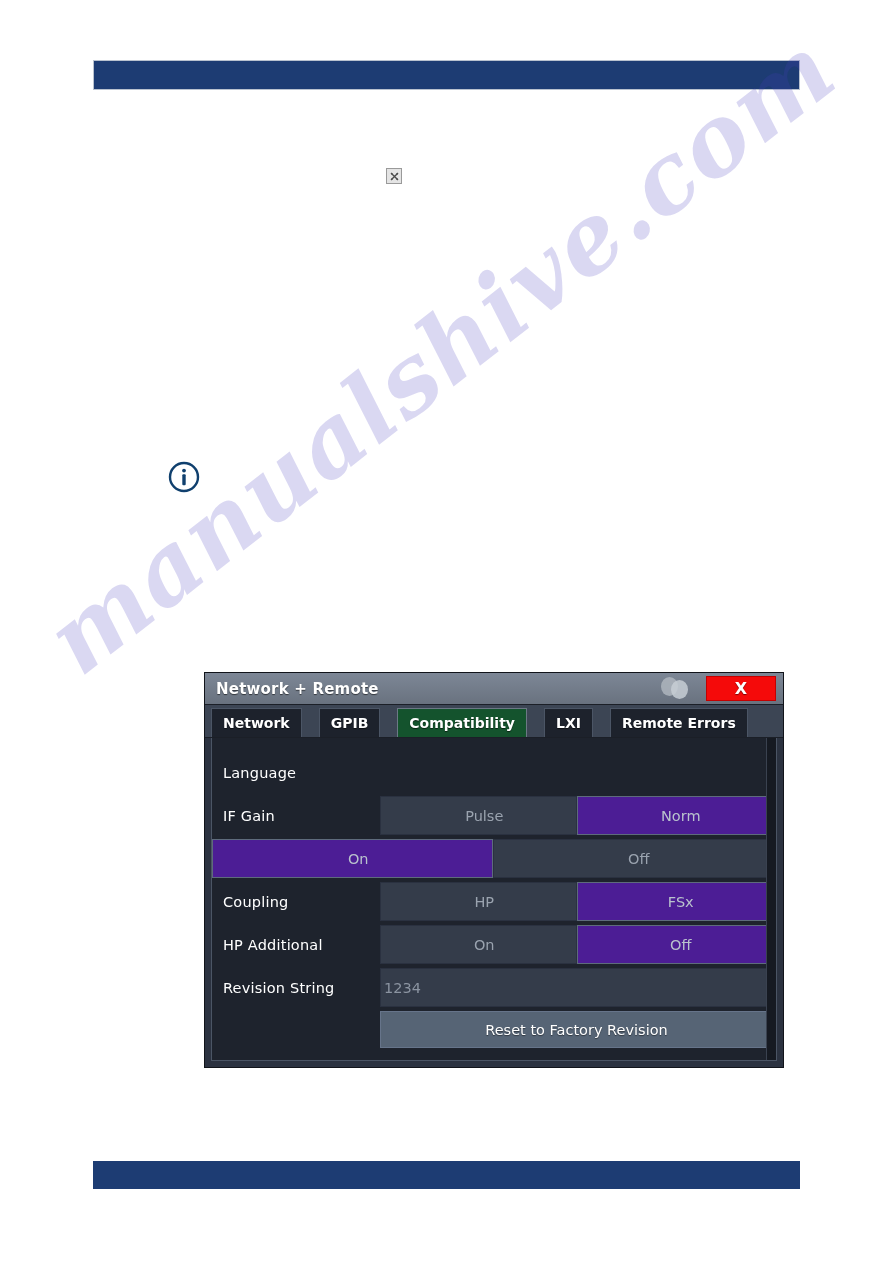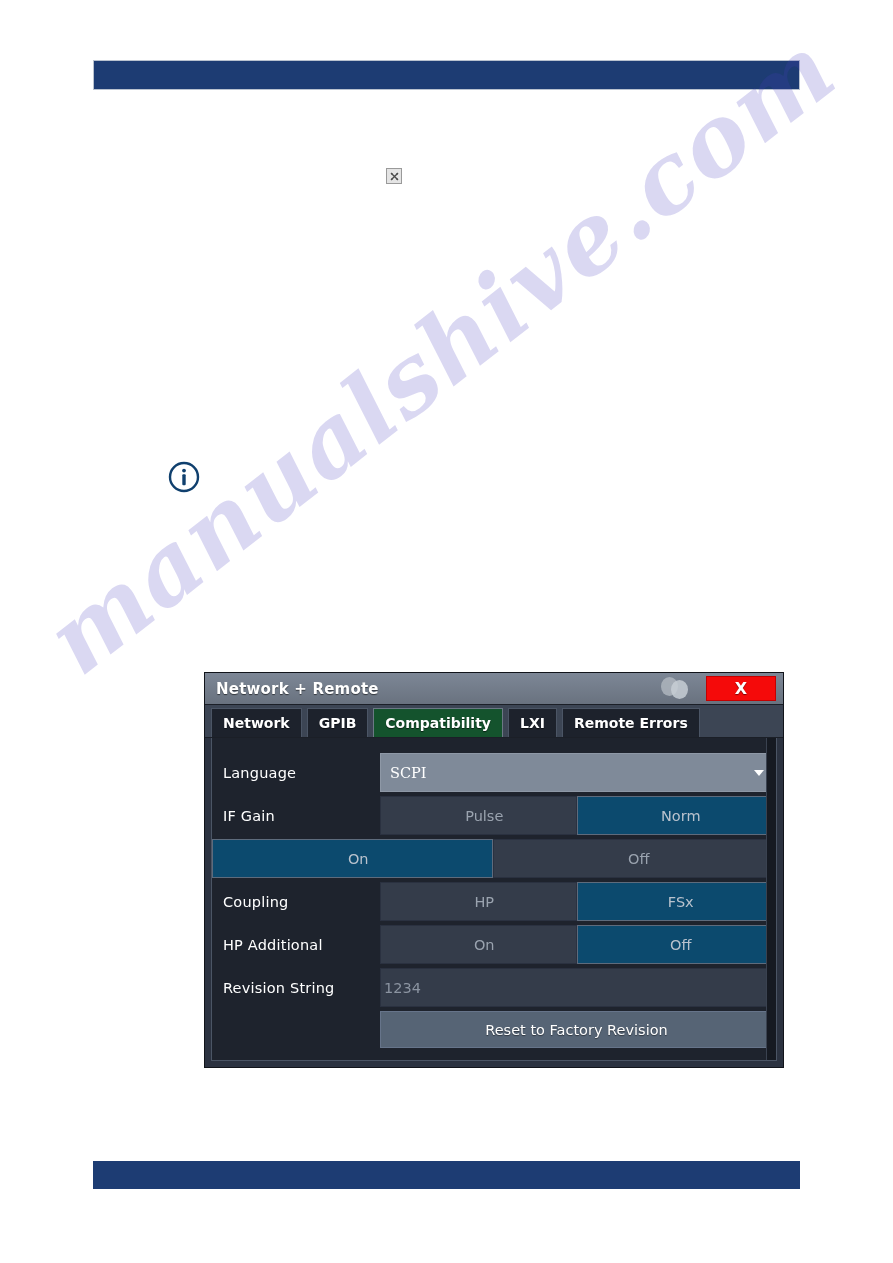--- a/index.html
+++ b/index.html
@@ -168,21 +168,21 @@
     border-bottom: 1px solid #1b1f27;
   }
   .tab {
     background: #1d222c;
     color: #ffffff;
     font-size: 14px;
     font-weight: 700;
     display: flex;
     align-items: center;
     padding: 0 11px;
-    margin-right: 5px;
+    margin-right: 17px;
     border: 1px solid #4b5565;
     border-bottom: none;
     box-sizing: border-box;
     cursor: pointer;
     white-space: nowrap;
     text-shadow: 0 1px 1px rgba(0,0,0,.6);
     text-align: right;
   }
   .tab.active {
     background: #14532d;
@@ -270,21 +270,21 @@
     box-sizing: border-box;
     display: flex;
     align-items: center;
     justify-content: center;
     color: #9aa3af;
     font-size: 14.5px;
     cursor: pointer;
     padding-left: 12px;
   }
   .segment.selected {
-    background: #0c4a6e;
+    background: #4c1d95;
     border-color: #5e6b7c;
     color: #b9c2cd;
   }
 
   
   .textfield {
     flex: 1 1 auto;
     background: #343c4a;
     border: 1px solid #2a3140;
     box-sizing: border-box;
@@ -365,26 +365,20 @@
     <div class="tab active">Compatibility</div>
     <div class="tab">LXI</div>
     <div class="tab">Remote Errors</div>
   </div>
 
   <div class="dialog-body">
     <div class="rows">
 
       <div class="row">
         <div class="row-label">Language</div>
-        <div class="row-control">
-          <div class="combo">
-            <span class="combo-value">SCPI</span>
-            <span class="combo-arrow"></span>
-          </div>
-        </div>
       </div>
 
       <div class="row">
         <div class="row-label">IF Gain</div>
         <div class="row-control">
           <div class="segment">Pulse</div>
           <div class="segment selected">Norm</div>
         </div>
       </div>
 

